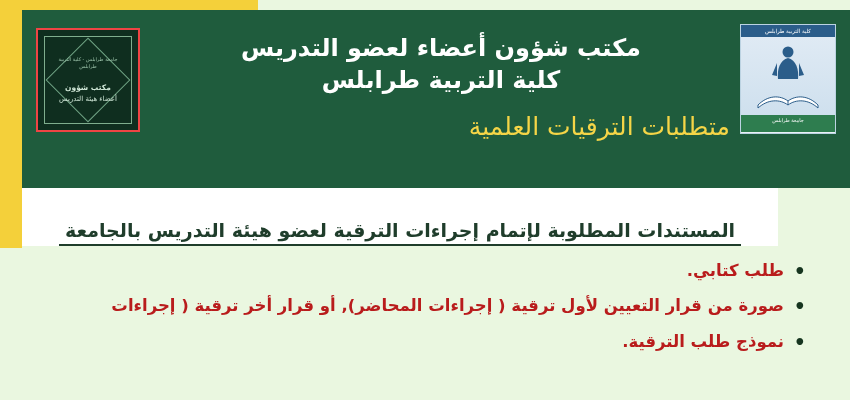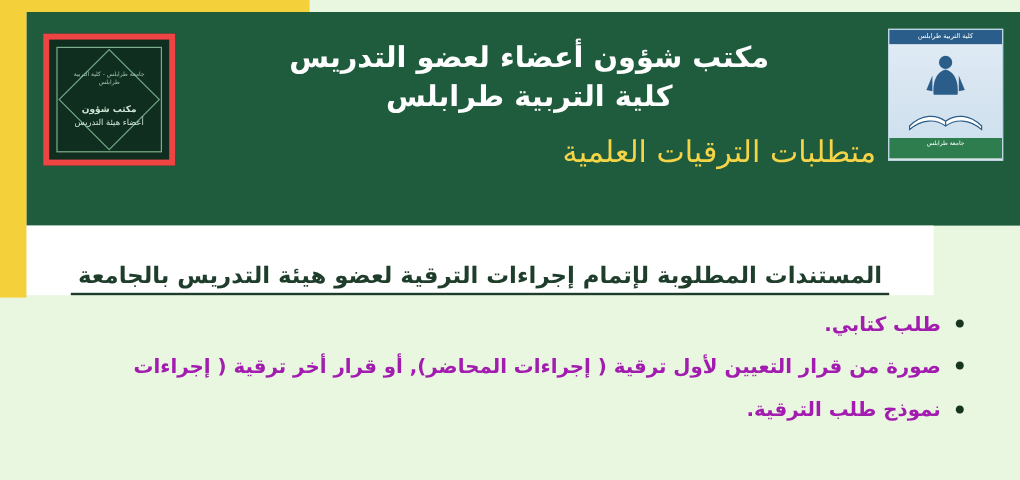--- a/index.html
+++ b/index.html
@@ -57,21 +57,21 @@
     bottom: 0;
   }
   
   .seal {
     position: absolute;
     left: 14px;
     top: 18px;
     width: 100px;
     height: 100px;
     background: #0f2e1f;
-    border: 5px solid #ef4444;
+    border: 2px solid #ef4444;
     display: flex;
     align-items: center;
     justify-content: center;
   }
   .seal-ring {
     position: relative;
     width: 86px;
     height: 86px;
     border: 1px solid #7fae8e;
     display: flex;
@@ -209,21 +209,21 @@
     padding: 14px 40px 0 40px;
     box-sizing: border-box;
   }
   .list {
     list-style: none;
     margin: 0;
     padding: 0;
   }
   .list li {
     position: relative;
-    color: #a21caf;
+    color: #b91c1c;
     font-size: 16.5px;
     font-weight: bold;
     line-height: 1.35;
     text-align: right;
     padding-right: 26px;
     margin-bottom: 13px;
     direction: rtl;
   }
   .list li::before {
     content: "\2022";

